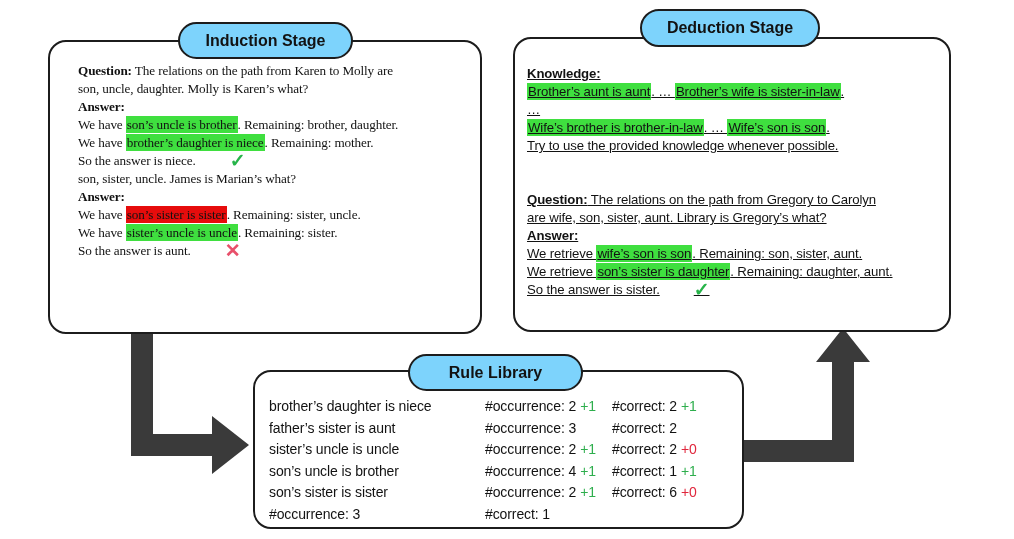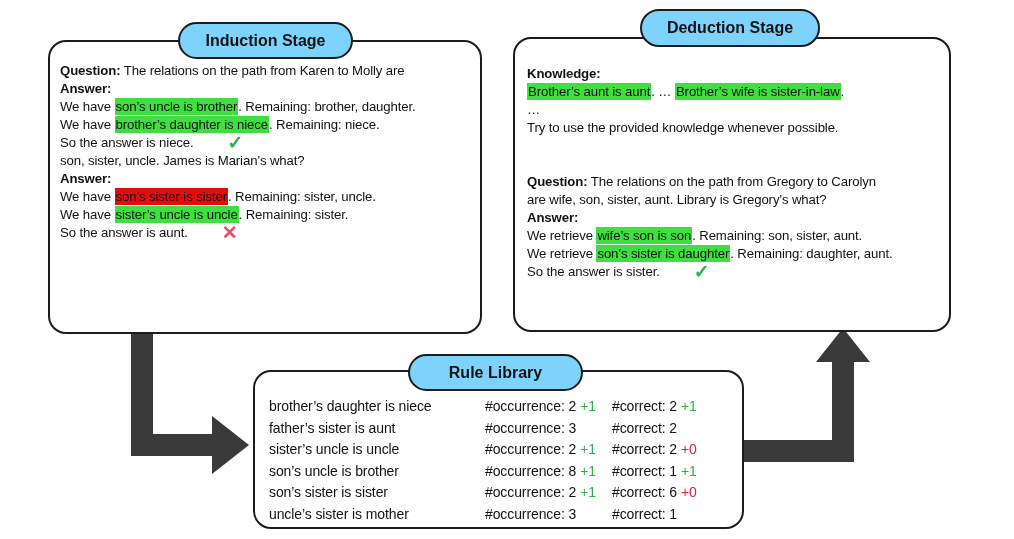--- a/index.html
+++ b/index.html
@@ -4,22 +4,22 @@
 <style>
   html,body{margin:0;padding:0;background:#fff;}
   .canvas{position:relative;width:1014px;height:539px;background:#ffffff;
           font-family:"Liberation Sans",sans-serif;color:#121212;overflow:hidden;}
   #arrows{position:absolute;left:0;top:0;z-index:1;}
   .panel{position:absolute;background:#ffffff;border:2px solid #1c1c1c;border-radius:18px;z-index:2;}
   .pill{position:absolute;background:#7dd3fc;border:2px solid #1c1c1c;border-radius:999px;z-index:3;
         display:flex;align-items:center;justify-content:center;font-weight:bold;font-size:16px;}
   .content{position:absolute;left:0;top:0;right:0;bottom:0;
            font-size:13.2px;line-height:18px;letter-spacing:-0.12px;white-space:nowrap;}
-  .content.induction{padding:20px 6px 0 10px;}
-  .content.deduction{padding:26px 16px 0 12px;}
+  .content.induction{padding:20px 6px 0 28px;font-family:Liberation Serif, serif;}
+  .content.deduction{padding:26px 16px 0 12px;text-decoration:underline;}
   .line{height:18px;}
   .line.gap{margin-top:36px;}
   .bold{font-weight:bold;}
   .hl-green{background:var(--hl-green,#3fdf3f);padding:1px 1px;}
   .hl-red{background:var(--hl-red,#e60c0c);padding:1px 1px;}
   .mark{margin-left:34px;font-size:19px;font-weight:bold;vertical-align:-2px;}
   .mark.check{color:var(--check,#27b44a);}
   .mark.cross{color:var(--cross,#e8506b);}
   .rule-content{position:absolute;left:0;top:0;right:0;bottom:0;padding:24px 0 0 14px;
                 font-size:14px;line-height:21.5px;letter-spacing:-0.1px;white-space:nowrap;}
@@ -34,40 +34,42 @@
 <div class="canvas">
 
   <svg id="arrows" width="1014" height="539" viewBox="0 0 1014 539">
     <polygon points="131,329 153,329 153,434 212,434 212,416 249,445 212,474 212,456 131,456" fill="#3a3a3a"></polygon>
     <polygon points="740,440 832,440 832,362 816,362 843,328 870,362 854,362 854,462 740,462" fill="#3a3a3a"></polygon>
   </svg>
 
   <div class="panel" style="left:48px;top:40px;width:430px;height:290px;">
     <div class="content induction">
         <div class="line"><span class="bold">Question:</span><span> The relations on the path from Karen to Molly are</span></div>
+        <div class="line"><span>son, uncle, daughter. Molly is Karen’s what?</span></div>
         <div class="line"><span class="bold">Answer:</span></div>
         <div class="line"><span>We have </span><span class="hl-green">son’s uncle is brother</span><span>. Remaining: brother, daughter.</span></div>
-        <div class="line"><span>We have </span><span class="hl-green">brother’s daughter is niece</span><span>. Remaining: niece.</span></div>
+        <div class="line"><span>We have </span><span class="hl-green">brother’s daughter is niece</span><span>. Remaining: mother.</span></div>
         <div class="line"><span>So the answer is niece.</span><span class="mark check">✓</span></div>
         <div class="line"><span>son, sister, uncle. James is Marian’s what?</span></div>
         <div class="line"><span class="bold">Answer:</span></div>
         <div class="line"><span>We have </span><span class="hl-red">son’s sister is sister</span><span>. Remaining: sister, uncle.</span></div>
         <div class="line"><span>We have </span><span class="hl-green">sister’s uncle is uncle</span><span>. Remaining: sister.</span></div>
         <div class="line"><span>So the answer is aunt.</span><span class="mark cross">✕</span></div>
       </div>
   </div>
   <div class="pill" style="left:178px;top:22px;width:171px;height:33px;">
     <span>Induction Stage</span>
   </div>
 
   <div class="panel" style="left:513px;top:37px;width:434px;height:291px;">
     <div class="content deduction">
         <div class="line"><span class="bold">Knowledge:</span></div>
         <div class="line"><span class="hl-green">Brother’s aunt is aunt</span><span>. … </span><span class="hl-green">Brother’s wife is sister-in-law</span><span>.</span></div>
         <div class="line"><span>…</span></div>
+        <div class="line"><span class="hl-green">Wife’s brother is brother-in-law</span><span>. … </span><span class="hl-green">Wife’s son is son</span><span>.</span></div>
         <div class="line"><span>Try to use the provided knowledge whenever possible.</span></div>
         <div class="line gap"><span class="bold">Question:</span><span> The relations on the path from Gregory to Carolyn</span></div>
         <div class="line"><span>are wife, son, sister, aunt. Library is Gregory’s what?</span></div>
         <div class="line"><span class="bold">Answer:</span></div>
         <div class="line"><span>We retrieve </span><span class="hl-green">wife’s son is son</span><span>. Remaining: son, sister, aunt.</span></div>
         <div class="line"><span>We retrieve </span><span class="hl-green">son’s sister is daughter</span><span>. Remaining: daughter, aunt.</span></div>
         <div class="line"><span>So the answer is sister.</span><span class="mark check">✓</span></div>
       </div>
   </div>
   <div class="pill" style="left:640px;top:9px;width:176px;height:34px;">
@@ -86,30 +88,29 @@
           <div><span>#occurrence: 3</span></div>
           <div><span>#correct: 2</span></div>
         </div>
         <div class="rule-row">
           <div><span>sister’s uncle is uncle</span></div>
           <div><span>#occurrence: 2</span><span class="delta delta-green">+1</span></div>
           <div><span>#correct: 2</span><span class="delta delta-red">+0</span></div>
         </div>
         <div class="rule-row">
           <div><span>son’s uncle is brother</span></div>
-          <div><span>#occurrence: 8</span><span class="delta delta-green">+1</span></div>
+          <div><span>#occurrence: 4</span><span class="delta delta-green">+1</span></div>
           <div><span>#correct: 1</span><span class="delta delta-green">+1</span></div>
         </div>
         <div class="rule-row">
           <div><span>son’s sister is sister</span></div>
           <div><span>#occurrence: 2</span><span class="delta delta-green">+1</span></div>
           <div><span>#correct: 6</span><span class="delta delta-red">+0</span></div>
         </div>
         <div class="rule-row">
-          <div><span>uncle’s sister is mother</span></div>
           <div><span>#occurrence: 3</span></div>
           <div><span>#correct: 1</span></div>
         </div>
       </div>
   </div>
   <div class="pill" style="left:408px;top:354px;width:171px;height:33px;">
     <span>Rule Library</span>
   </div>
 
 </div>

